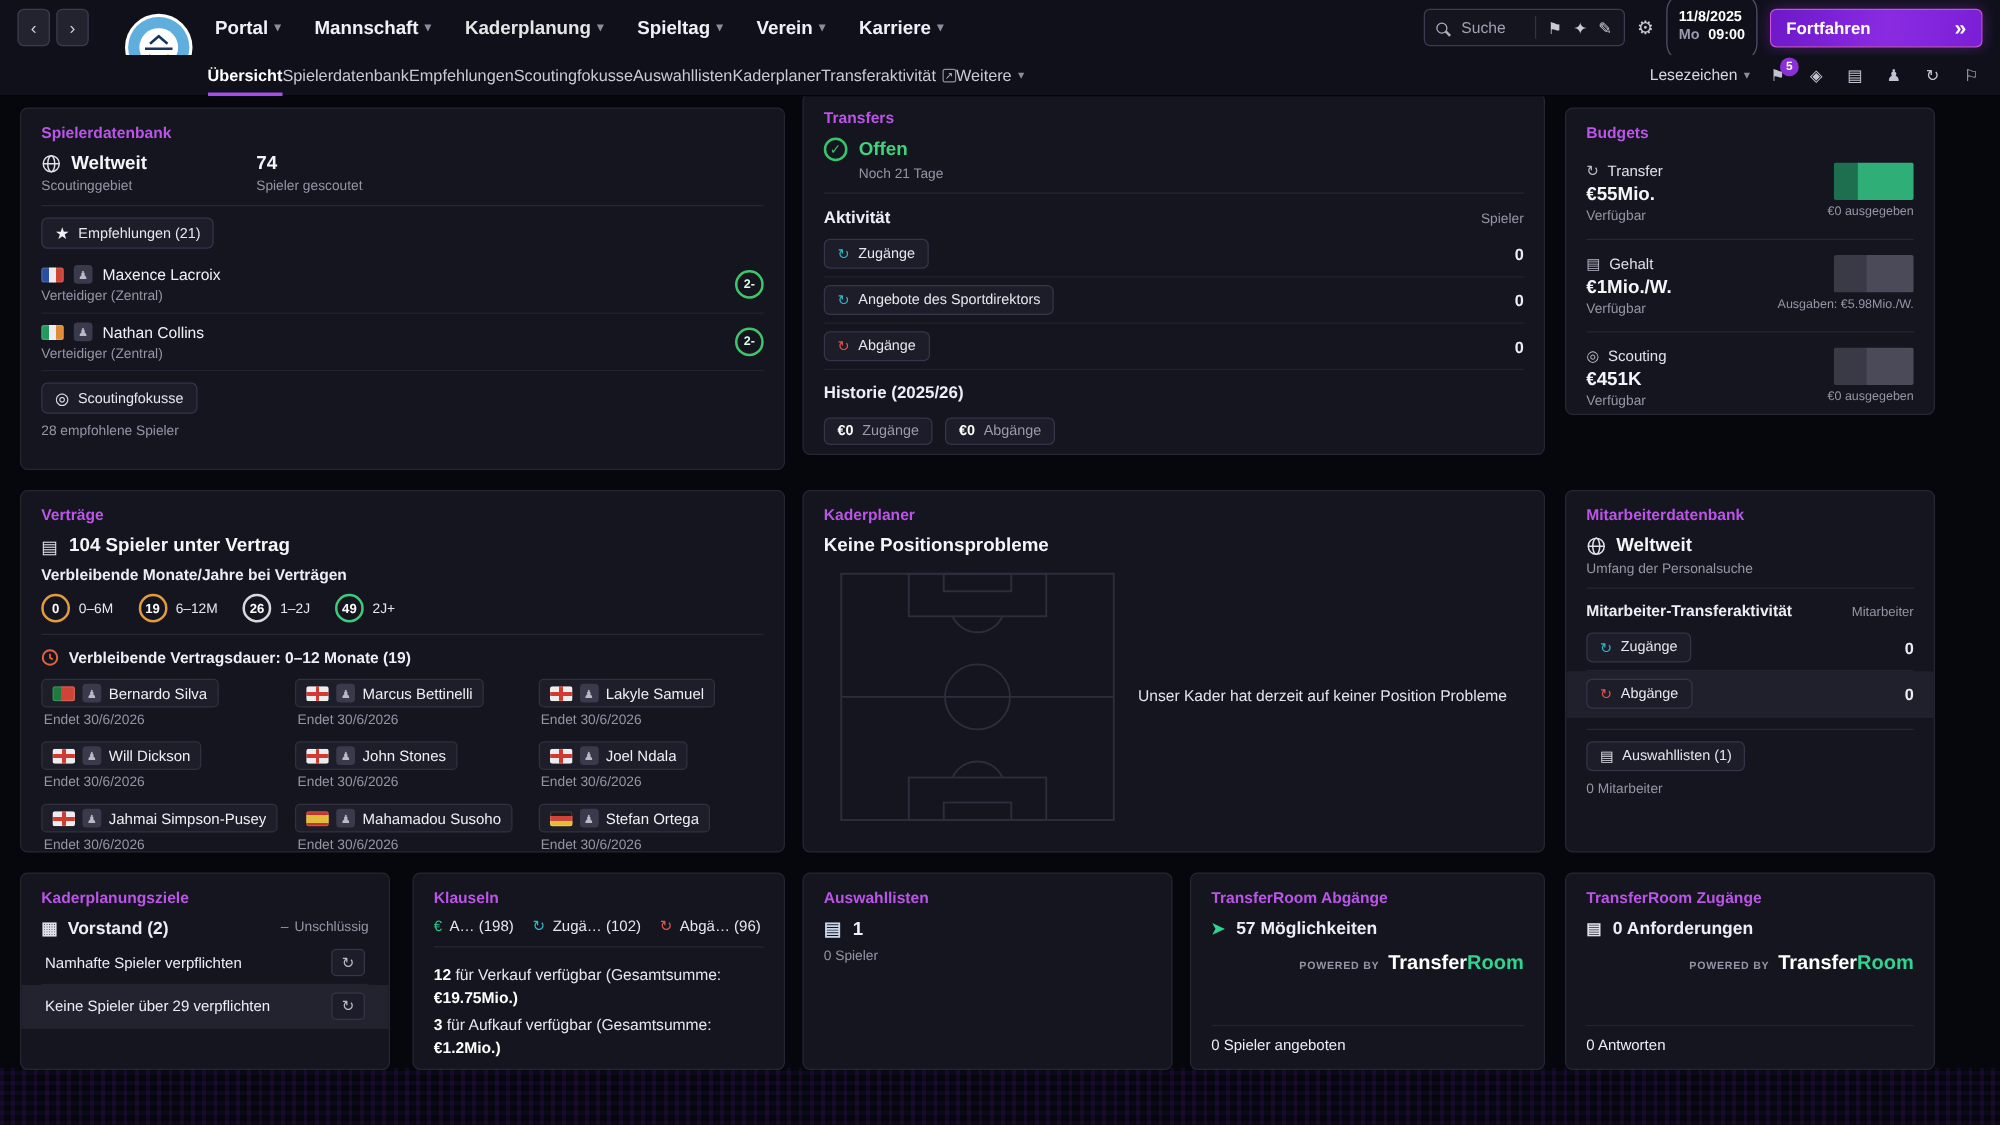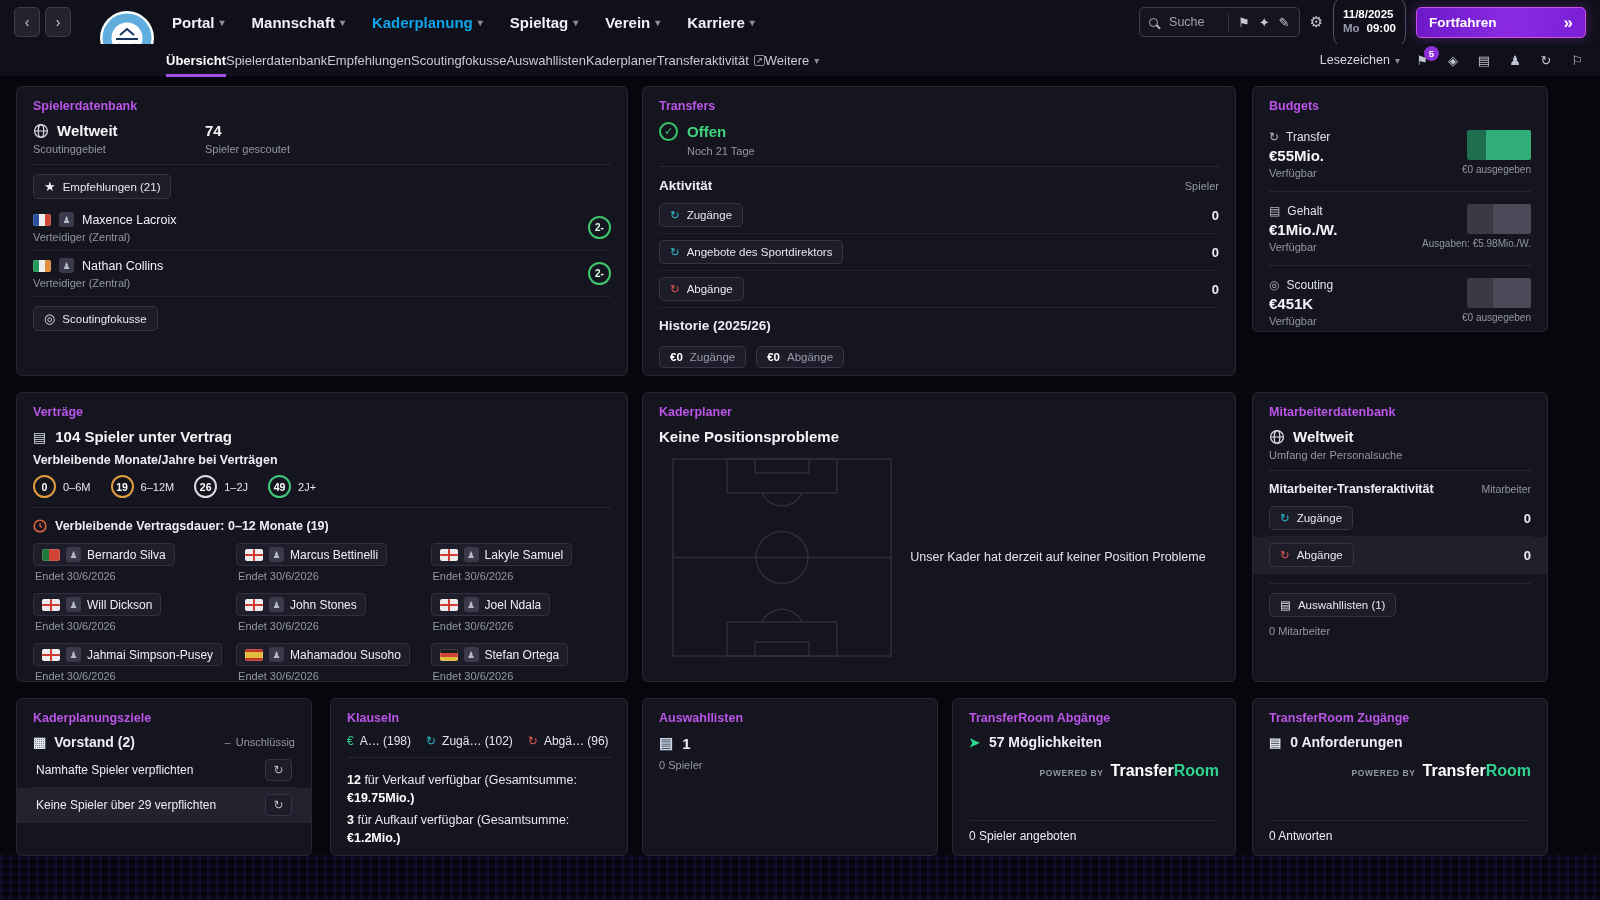--- a/index.html
+++ b/index.html
@@ -6,21 +6,21 @@
   html,body{margin:0;padding:0}
   body{width:1600px;height:900px;background:#06060d;font-family:"Liberation Sans",sans-serif;color:#eceef4;overflow:hidden;position:relative}
 
   
   .topbar{position:absolute;top:0;left:0;right:0;height:44px;background:#10101b;display:flex;align-items:center;padding:0 14px;z-index:6}
   .subbar{position:absolute;top:44px;left:0;right:0;height:33px;background:#10101b;display:flex;align-items:center;padding:0 14px 0 166px;border-bottom:1px solid #04040a;z-index:6}
   .nav-btn{width:26px;height:30px;background:#232330;border:1px solid #3c3c50;border-radius:5px;display:flex;align-items:center;justify-content:center;color:#cfd1dd;font-size:14px;margin-right:5px;cursor:pointer}
   .club-badge{position:absolute;left:99px;top:10px;width:56px;height:56px;z-index:7}
   .main-menu{display:flex;gap:27px;margin-left:96px;align-items:center}
   .menu-item{font-size:15px;font-weight:bold;color:#f0f1f6;display:flex;align-items:center;gap:5px;cursor:pointer;white-space:nowrap}
-  .menu-item.active{color:#0ea5e9}
+  .menu-item.active{color:#e5e5e5}
   .i-chevron-down::before{content:"▾"}
   .menu-item .i-chevron-down,.tab .i-chevron-down,.bookmarks .i-chevron-down{color:#8c8c9c;font-size:10px}
   .top-right{margin-left:auto;display:flex;align-items:center;gap:10px}
   .search-group{display:flex;align-items:center;height:30px;border:1px solid #3c3c50;border-radius:5px;padding:0 9px;gap:9px;background:#15151f}
   .mag{width:9px;height:9px;border:1.6px solid #aeb0c0;border-radius:50%;position:relative;flex:none}
   .mag::after{content:"";position:absolute;width:5px;height:1.6px;background:#aeb0c0;transform:rotate(45deg);right:-4px;bottom:-2px}
   .search-input{background:transparent;border:none;outline:none;color:#e8e8f0;font-size:12.5px;width:52px;font-family:inherit}
   .search-input::placeholder{color:#a0a1b2}
   .vsep{width:1px;height:18px;background:#33334a}
   .top-ico{font-size:13px;color:#c9cad6;cursor:pointer}
@@ -45,21 +45,21 @@
 
   
   .card{position:absolute;background:#15151f;border:1px solid #272734;border-radius:6px;padding:12px 16px;display:flex;flex-direction:column;overflow:hidden;z-index:2}
   .card-title{font-size:12.5px;font-weight:bold;color:#bb55e8;margin-bottom:9px}
   .divider{height:1px;background:#272734;margin:9px 0;flex:none}
   .subtext{font-size:11px;color:#9496a6}
   .h15{font-size:15px;font-weight:bold;color:#f4f5f9}
   .pill{display:inline-flex;align-items:center;gap:7px;background:#1d1d29;border:1px solid #35354a;border-radius:5px;padding:4px 10px;font-size:11.5px;color:#e6e7ee;cursor:pointer;white-space:nowrap}
 
   #card-scouting{left:16px;top:86px;width:612px;height:290px}
-  #card-transfers{left:642px;top:86px;width:594px;height:290px}
+  #card-transfers{left:642px;top:74px;width:594px;height:290px}
   #card-budgets{left:1252px;top:86px;width:296px;height:246px}
   #card-contracts{left:16px;top:392px;width:612px;height:290px}
   #card-planner{left:642px;top:392px;width:594px;height:290px}
   #card-staff{left:1252px;top:392px;width:296px;height:290px}
   #card-goals{left:16px;top:698px;width:296px;height:158px}
   #card-clauses{left:330px;top:698px;width:298px;height:158px}
   #card-shortlists{left:642px;top:698px;width:296px;height:158px}
   #card-trout{left:952px;top:698px;width:284px;height:158px}
   #card-trin{left:1252px;top:698px;width:296px;height:158px}
 
@@ -338,20 +338,21 @@
       </div>
       <span class="rating">2-</span>
     </div>
   </div>
   <div style="margin-top:9px">
     <span class="pill">
         <span class="i-target"></span>
         <span>Scoutingfokusse</span>
       </span>
   </div>
+  <div class="subtext" style="margin-top:8px">28 empfohlene Spieler</div>
 </section>
 
 <section class="card" id="card-transfers">
   <div class="card-title">Transfers</div>
   <div class="status-row">
     <span class="check-circle i-check"></span>
     <span class="status-open">Offen</span>
   </div>
   <div class="subtext" style="margin:4px 0 0 28px">Noch 21 Tage</div>
   <div class="divider"></div>

